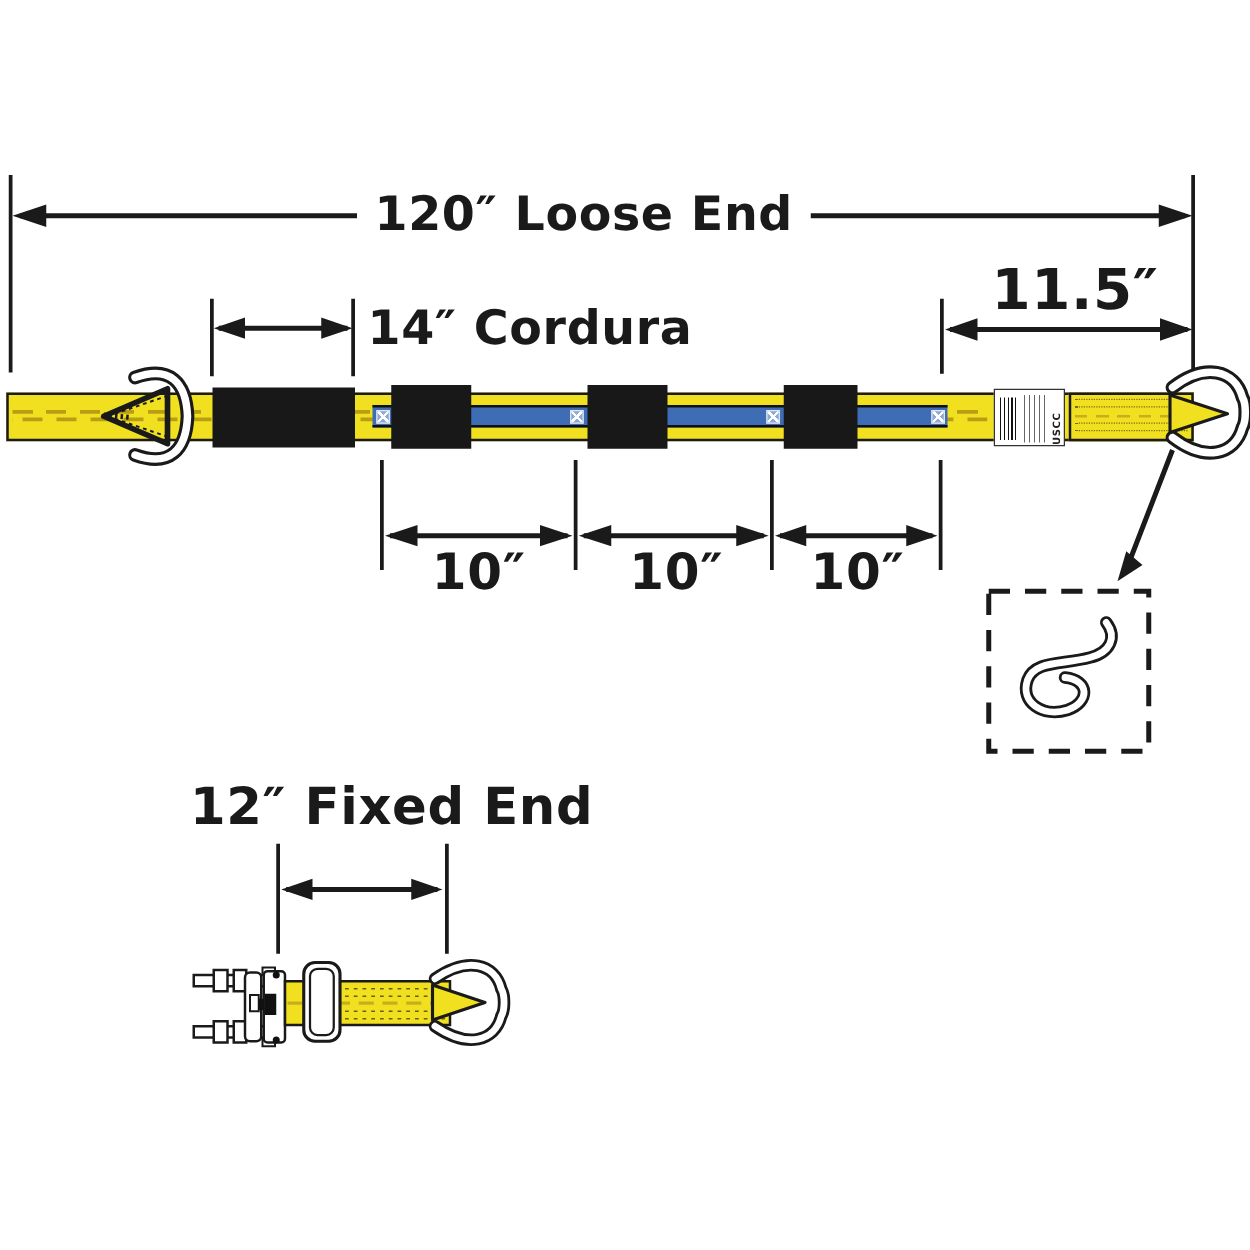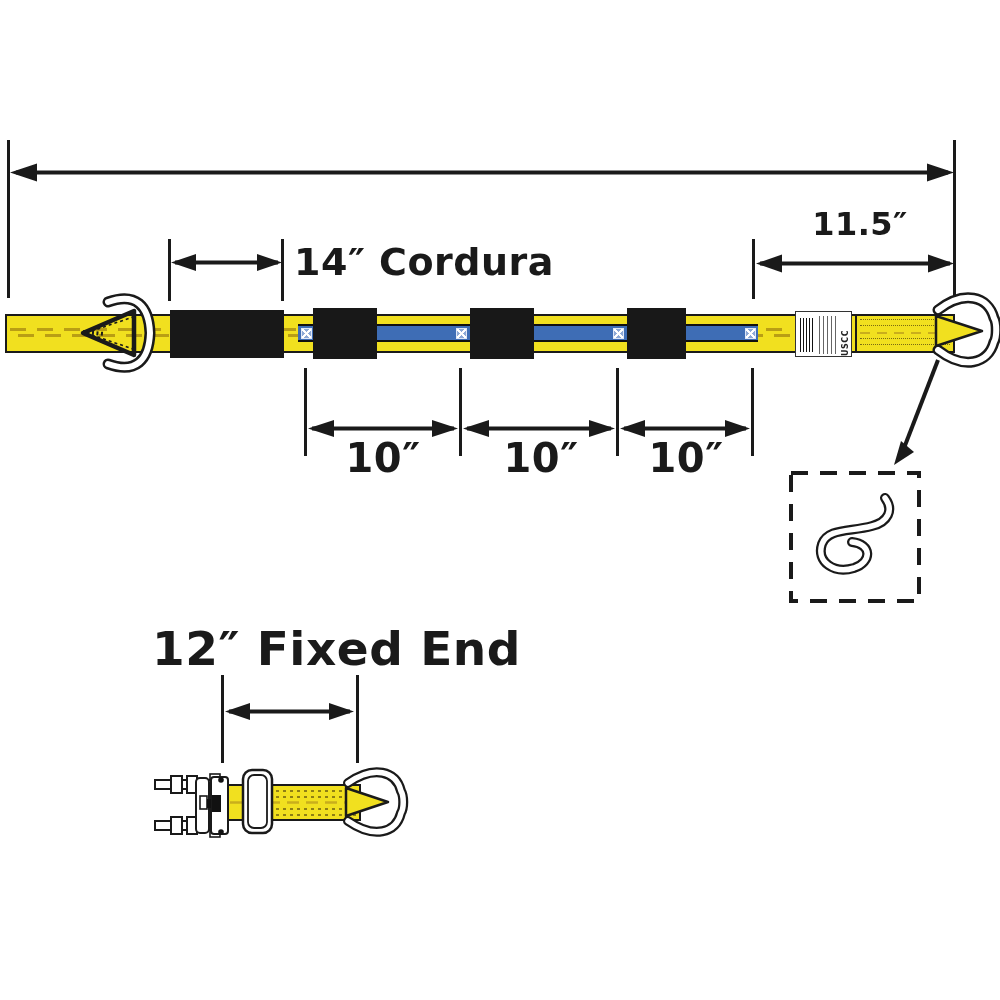--- a/index.html
+++ b/index.html
@@ -67,37 +67,38 @@
 
 <div id="stage">
 
   <div class="tick" style="left:7px;top:140px;height:158px;"></div>
   <div class="tick" style="left:953px;top:140px;height:158px;"></div>
   <svg class="abs" style="left:10px;top:160px;" width="944" height="25" viewBox="0 0 944 25">
     <line x1="6" y1="12.5" x2="938" y2="12.5" stroke="#1a1a1a" stroke-width="4"></line>
     <polygon points="0,12.5 27,3.5 27,21.5" fill="#1a1a1a"></polygon>
     <polygon points="944,12.5 917,3.5 917,21.5" fill="#1a1a1a"></polygon>
   </svg>
+  <div class="dimlabel center-x" style="left:467px;top:150px;background:#fff;padding:0 14px;">120″ Loose End</div>
 
   <div class="tick" style="left:168px;top:239px;height:62px;"></div>
   <div class="tick" style="left:281px;top:239px;height:62px;"></div>
   <svg class="abs" style="left:171px;top:250px;" width="111" height="25" viewBox="0 0 111 25">
     <line x1="4" y1="12.5" x2="107" y2="12.5" stroke="#1a1a1a" stroke-width="4"></line>
     <polygon points="0,12.5 25,4 25,21" fill="#1a1a1a"></polygon>
     <polygon points="111,12.5 86,4 86,21" fill="#1a1a1a"></polygon>
   </svg>
   <div class="dimlabel" style="left:294px;top:241px;">14″ Cordura</div>
 
   <div class="tick" style="left:752px;top:239px;height:60px;"></div>
   <svg class="abs" style="left:756px;top:251px;" width="198" height="25" viewBox="0 0 198 25">
     <line x1="4" y1="12.5" x2="194" y2="12.5" stroke="#1a1a1a" stroke-width="4"></line>
     <polygon points="0,12.5 26,3.5 26,21.5" fill="#1a1a1a"></polygon>
     <polygon points="198,12.5 172,3.5 172,21.5" fill="#1a1a1a"></polygon>
   </svg>
-  <div class="dimlabel center-x" style="left:860px;top:206px;font-size:32px;">11.5″</div>
+  <div class="dimlabel center-x" style="left:860px;top:206px;font-size:45px;">11.5″</div>
 
   <div class="strap-body"></div>
   <div class="dashrow" style="left:10px;top:328px;width:780px;"></div>
   <div class="dashrow" style="left:10px;top:334px;width:780px;background-position:8px 0;"></div>
 
   <div class="sleeve" style="left:170px;top:310px;width:114px;height:48px;"></div>
   <div class="stripe"></div>
 
   <div class="xbox" style="left:301px;"></div>
   <div class="xbox" style="left:456px;"></div>
@@ -165,21 +166,21 @@
   <svg class="abs" style="left:878px;top:352px;" width="72" height="122" viewBox="0 0 72 122">
     <line x1="60" y1="8" x2="26" y2="96" stroke="#1a1a1a" stroke-width="4"></line>
     <polygon points="16,113 36,100 23,89" fill="#1a1a1a"></polygon>
   </svg>
   <svg class="abs" style="left:788px;top:470px;" width="134" height="134" viewBox="0 0 134 134">
     <rect x="3" y="3" width="128" height="128" fill="#ffffff" stroke="#1a1a1a" stroke-width="4" stroke-dasharray="17 12"></rect>
     <path d="M 97 28 C 106 40 100 52 84 56 C 62 62 40 58 34 74 C 28 92 46 104 66 98 C 84 92 84 74 64 72" fill="none" stroke="#1a1a1a" stroke-width="10" stroke-linecap="round"></path>
     <path d="M 97 28 C 106 40 100 52 84 56 C 62 62 40 58 34 74 C 28 92 46 104 66 98 C 84 92 84 74 64 72" fill="none" stroke="#ffffff" stroke-width="5.5" stroke-linecap="round"></path>
   </svg>
 
-  <div class="dimlabel" style="left:152px;top:622px;font-size:47px;">12″ Fixed End</div>
+  <div class="dimlabel" style="left:152px;top:622px;font-size:41px;">12″ Fixed End</div>
   <div class="tick" style="left:221px;top:675px;height:88px;"></div>
   <div class="tick" style="left:356px;top:675px;height:88px;"></div>
   <svg class="abs" style="left:225px;top:699px;" width="129" height="25" viewBox="0 0 129 25">
     <line x1="4" y1="12.5" x2="125" y2="12.5" stroke="#1a1a1a" stroke-width="4"></line>
     <polygon points="0,12.5 25,4 25,21" fill="#1a1a1a"></polygon>
     <polygon points="129,12.5 104,4 104,21" fill="#1a1a1a"></polygon>
   </svg>
 
   <svg class="abs" style="left:150px;top:758px;" width="270" height="95" viewBox="0 0 270 95">
 

